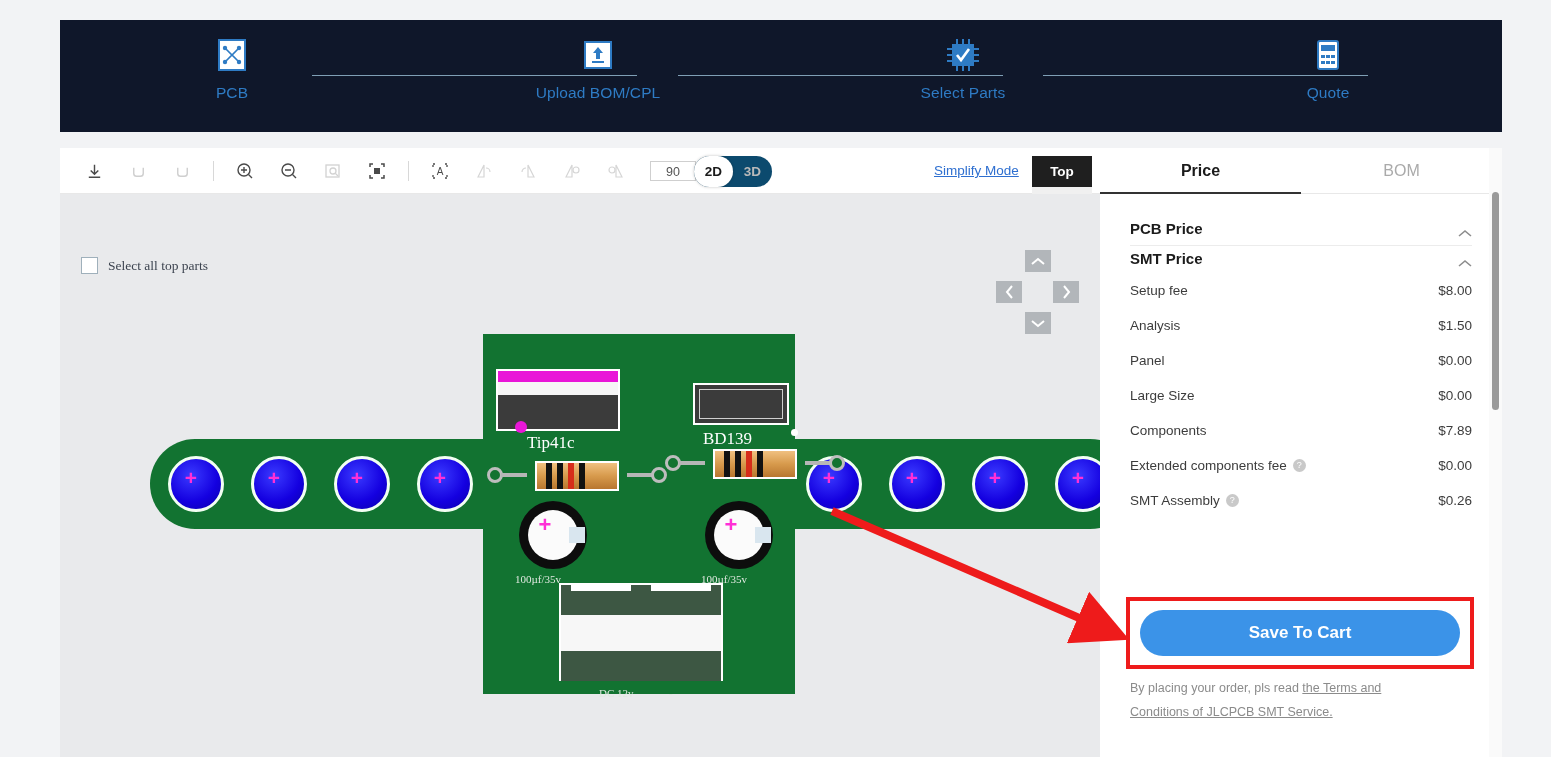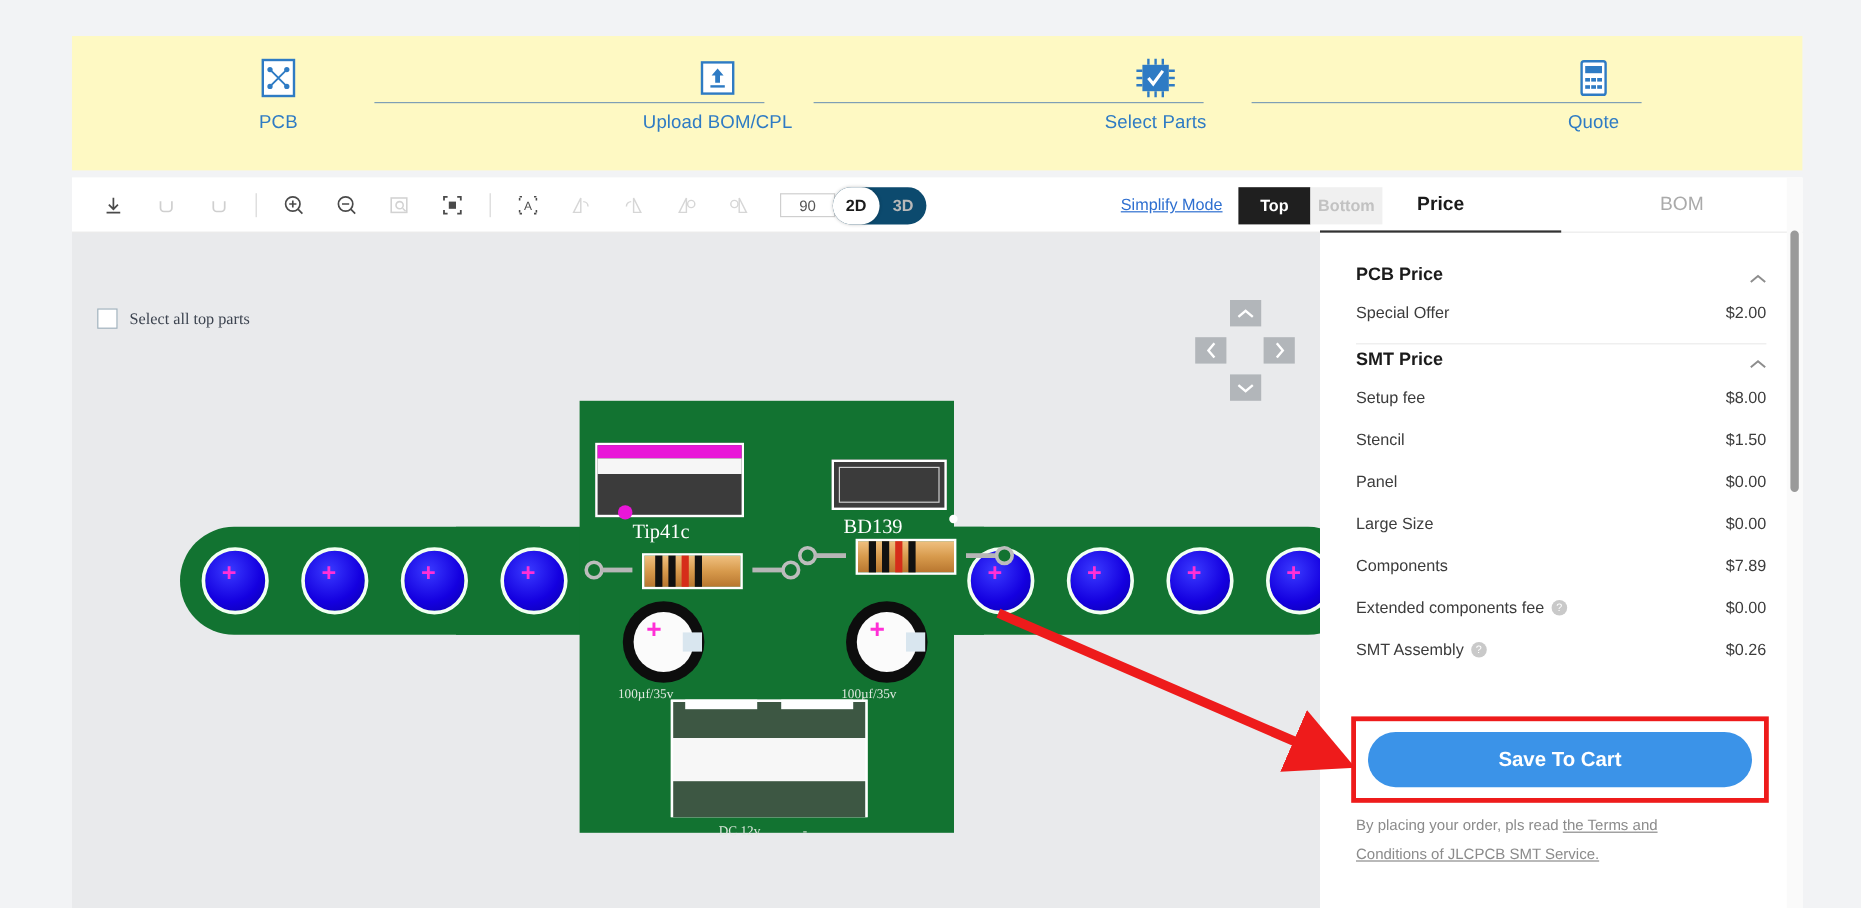--- a/index.html
+++ b/index.html
@@ -6,23 +6,23 @@
   html, body {
     width: 1551px; height: 757px;
     background: #f2f3f5;
     font-family: "Liberation Sans", sans-serif;
     overflow: hidden;
   }
   .page { position: relative; width: 1551px; height: 757px; }
 
   
   .stepper-card {
-    position: absolute; left: 60px; top: 30px;
+    position: absolute; left: 60px; top: 20px;
     width: 1442px; height: 112px;
-    background: #fef9c3;
+    background: #0f172a;
   }
   .stepper { position: relative; width: 100%; height: 100%; }
   .step {
     position: absolute; top: 16px;
     width: 170px; margin-left: -85px;
     text-align: center;
     cursor: pointer;
   }
   .step .ico {
     display: block; margin: 0 auto 10px auto;
@@ -76,21 +76,21 @@
   }
   .dim-opt.on {
     background: #ffffff; color: #1b1b1b; border-radius: 16px;
     height: 31px; box-shadow: 0 0 3px rgba(0,0,0,.25);
   }
 
   .simplify {
     position: absolute; left: 874px; top: 15px;
     font-size: 13.5px; color: #2e6fd0; text-decoration: underline; cursor: pointer;
   }
-  .side-toggle { position: absolute; left: 972px; top: 8px; display: flex; cursor: pointer; }
+  .side-toggle { position: absolute; left: 972px; top: 8px; display: flex; cursor: pointer; flex-direction: column; }
   .side-opt {
     width: 60px; height: 31px; line-height: 31px; text-align: center;
     font-size: 13.5px; font-weight: bold; color: #c2c2c2; background: #f0f0f0;
   }
   .side-opt.on { background: #1f1f1f; color: #ffffff; }
 
   .rtabs { position: absolute; left: 1040px; top: 0; width: 402px; height: 46px; display: flex; }
   .rtab {
     flex: 1; text-align: center; line-height: 46px;
     font-size: 16px; color: #aaaaaa; cursor: pointer;
@@ -554,47 +554,41 @@
       <div class="rp-inner">
 
         <div class="sect-head">
           <span>PCB Price</span>
           <span class="chev">
             <svg width="14" height="9" viewBox="0 0 14 9">
                 <path d="M1 7 L7 2 L13 7" stroke="#8d8d8d" stroke-width="1.6" fill="none"></path>
               </svg>
           </span>
         </div>
-        <div class="prow">
-          <span class="pl">
-              <span>Special Offer</span>
-            </span>
-          <span>$2.00</span>
-        </div>
 
         <div class="divider"></div>
 
         <div class="sect-head">
           <span>SMT Price</span>
           <span class="chev">
             <svg width="14" height="9" viewBox="0 0 14 9">
                 <path d="M1 7 L7 2 L13 7" stroke="#8d8d8d" stroke-width="1.6" fill="none"></path>
               </svg>
           </span>
         </div>
 
         <div class="prow">
           <span class="pl">
               <span>Setup fee</span>
             </span>
           <span>$8.00</span>
         </div>
         <div class="prow">
           <span class="pl">
-              <span>Stencil</span>
+              <span>Analysis</span>
             </span>
           <span>$1.50</span>
         </div>
         <div class="prow">
           <span class="pl">
               <span>Panel</span>
             </span>
           <span>$0.00</span>
         </div>
         <div class="prow">

